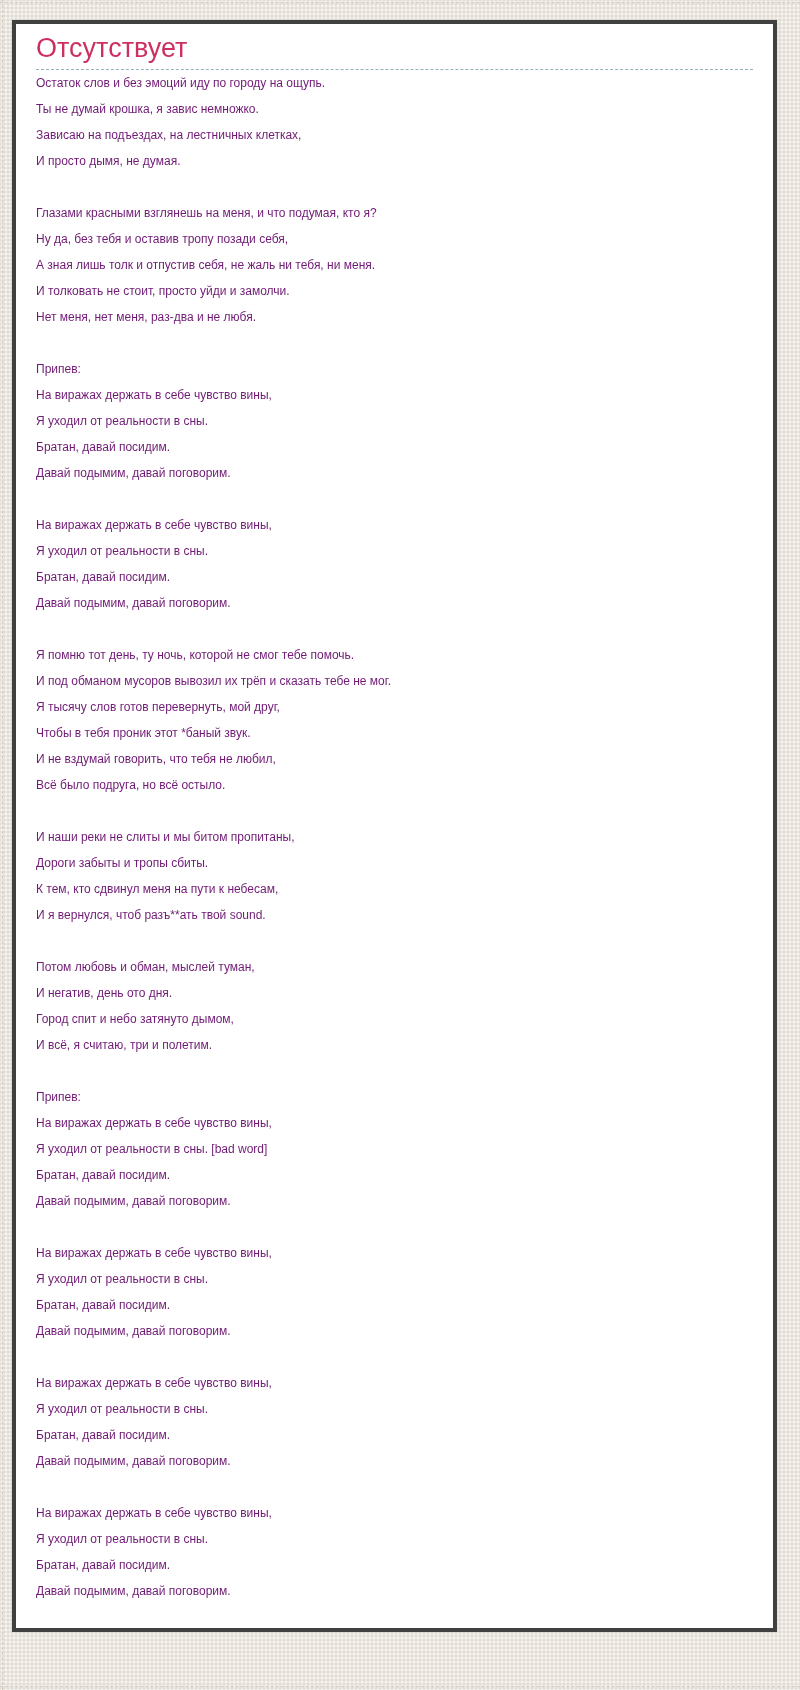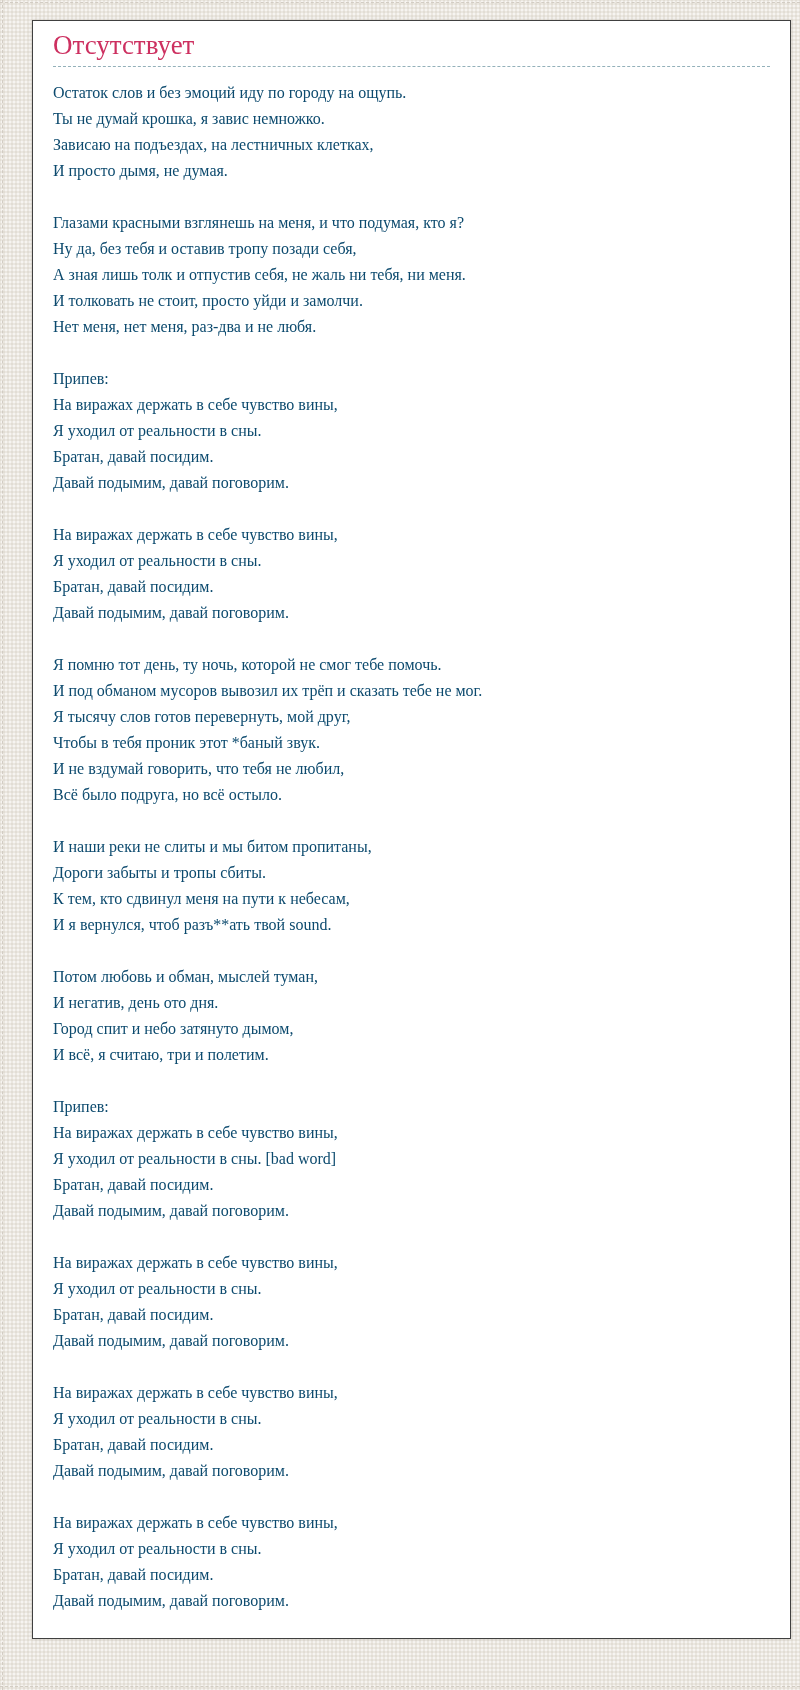--- a/index.html
+++ b/index.html
@@ -22,28 +22,27 @@
   .edge {
     position: absolute;
     pointer-events: none;
   }
   .edge.top    { left: 0; right: 0; top: 2px;    border-top: 1px dashed #d2ccc3; }
   .edge.bottom { left: 0; right: 0; bottom: 3px; border-top: 1px dashed #d2ccc3; }
   .edge.left   { top: 0; bottom: 0; left: 2px;   border-left: 1px dashed #d2ccc3; }
 
   .card {
     position: absolute;
-    left: 32px;
+    left: 12px;
     top: 20px;
     width: 717px;
     padding: 10px 20px 24px 20px;
     background: #ffffff;
-    border: 1px solid #404040;
+    border: 4px solid #404040;
     box-shadow: 0 0 4px rgba(0,0,0,0.10);
-    font-family: Liberation Serif, serif;
   }
   .song-title {
     margin: 0;
     font-size: 27px;
     line-height: 28px;
     font-weight: normal;
     color: #cd3060;
   }
   .header {
     border-bottom: 1px dashed #93b1ba;
@@ -54,24 +53,23 @@
     font-size: 16px;
     line-height: 22px;
     color: #2b2b2b;
   }
   .artist-link {
     color: #5aa7b2;
     text-decoration: none;
     cursor: pointer;
   }
   .lyrics {
-    margin-top: 13px;
-    font-size: 16px;
+    font-size: 12px;
     line-height: 26px;
-    color: #0c4a6e;
+    color: #701a75;
     white-space: pre-line;
   }
 </style>
 </head>
 <body>
 
 <div class="edge top"></div>
 <div class="edge left"></div>
 <div class="edge bottom"></div>
 

